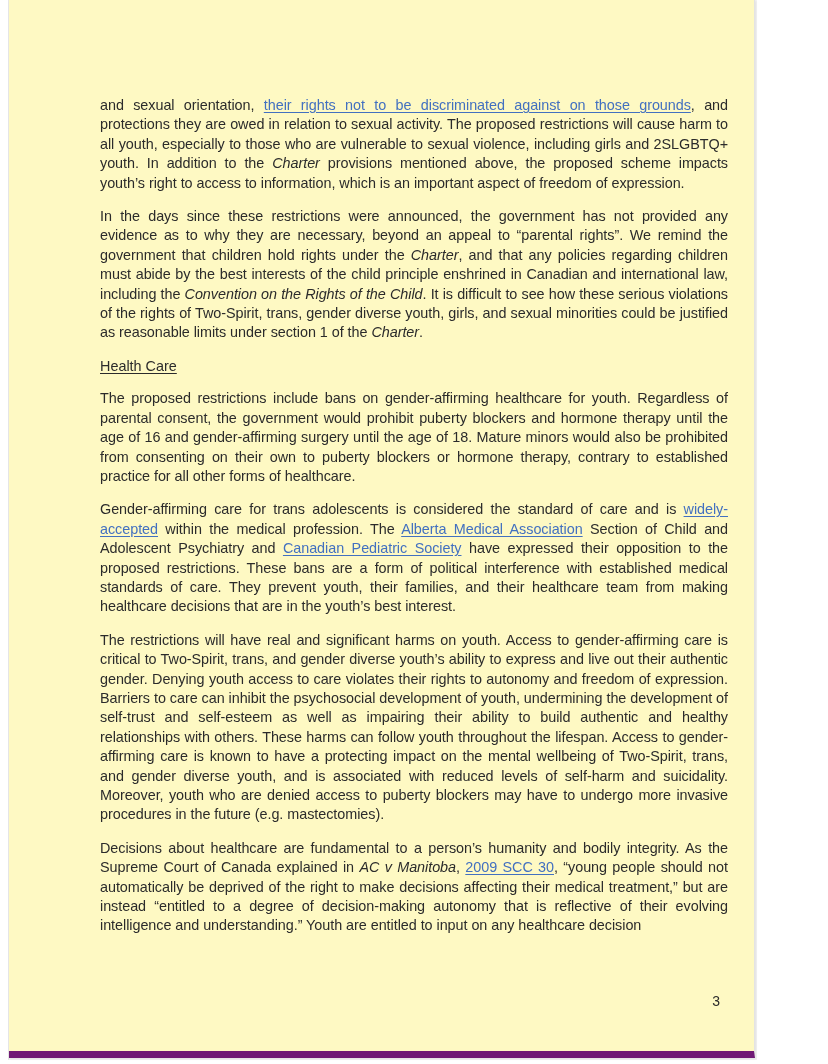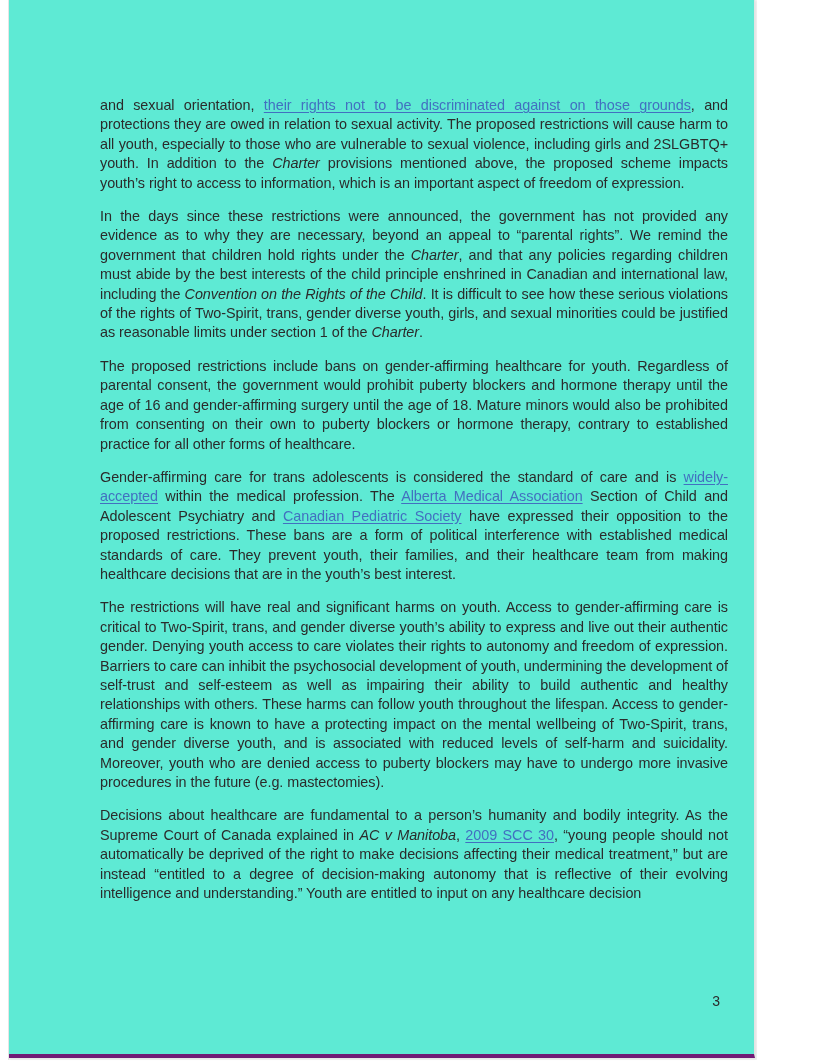--- a/index.html
+++ b/index.html
@@ -22,23 +22,23 @@
     background: #f2f2f2;
   }
 
   
   .page {
     position: absolute;
     left: 9px;
     top: 0px;
     width: 746px;
     height: 1058px;
-    background: #5eead4;
+    background: #fef9c3;
     border-right: 1px solid #e3e3e3;
-    border-bottom: 4px solid #701a75;
+    border-bottom: 7px solid #701a75;
     box-shadow: 1px 1px 2px rgba(0,0,0,0.07);
     box-sizing: border-box;
   }
 
   
   .page-outside-right {
     position: absolute;
     left: 757px;
     top: 0;
     width: 71px;
@@ -124,20 +124,21 @@
 
   <div class="gutter-left"></div>
   <div class="page-outside-right"></div>
   <div class="page-outside-bottom"></div>
 
   <div class="page">
 
     <div class="content" id="doc-content">
         <p class="para"><span>and sexual orientation, </span><span class="lnk">their rights not to be discriminated against on those grounds</span><span>, and protections they are owed in relation to sexual activity.  The proposed restrictions will cause harm to all youth, especially to those who are vulnerable to sexual violence, including girls and 2SLGBTQ+ youth. In addition to the </span><em>Charter</em><span> provisions mentioned above, the proposed scheme impacts youth’s right to access to information, which is an important aspect of freedom of expression.</span></p>
         <p class="para"><span>In the days since these restrictions were announced, the government has not provided any evidence as to why they are necessary, beyond an appeal to “parental rights”. We remind the government that children hold rights under the </span><em>Charter</em><span>, and that any policies regarding children must abide by the best interests of the child principle enshrined in Canadian and international law, including the </span><em>Convention on the Rights of the Child</em><span>. It is difficult to see how these serious violations of the rights of Two-Spirit, trans, gender diverse youth, girls, and sexual minorities could be justified as reasonable limits under section 1 of the </span><em>Charter</em><span>.</span></p>
+        <p class="heading"><span>Health Care</span></p>
         <p class="para"><span>The proposed restrictions include bans on gender-affirming healthcare for youth. Regardless of parental consent, the government would prohibit puberty blockers and hormone therapy until the age of 16 and gender-affirming surgery until the age of 18. Mature minors would also be prohibited from consenting on their own to puberty blockers or hormone therapy, contrary to established practice for all other forms of healthcare.</span></p>
         <p class="para"><span>Gender-affirming care for trans adolescents is considered the standard of care and is </span><span class="lnk">widely-accepted</span><span> within the medical profession. The </span><span class="lnk">Alberta Medical Association</span><span> Section of Child and Adolescent Psychiatry and </span><span class="lnk">Canadian Pediatric Society</span><span> have expressed their opposition to the proposed restrictions. These bans are a form of political interference with established medical standards of care. They prevent youth, their families, and their healthcare team from making healthcare decisions that are in the youth’s best interest.</span></p>
         <p class="para"><span>The restrictions will have real and significant harms on youth. Access to gender-affirming care is critical to Two-Spirit, trans, and gender diverse youth’s ability to express and live out their authentic gender. Denying youth access to care violates their rights to autonomy and freedom of expression. Barriers to care can inhibit the psychosocial development of youth, undermining the development of self-trust and self-esteem as well as impairing their ability to build authentic and healthy relationships with others. These harms can follow youth throughout the lifespan. Access to gender-affirming care is known to have a protecting impact on the mental wellbeing of Two-Spirit, trans, and gender diverse youth, and is associated with reduced levels of self-harm and suicidality. Moreover, youth who are denied access to puberty blockers may have to undergo more invasive procedures in the future (e.g. mastectomies).</span></p>
         <p class="para"><span>Decisions about healthcare are fundamental to a person’s humanity and bodily integrity. As the Supreme Court of Canada explained in </span><em>AC v Manitoba</em><span>, </span><span class="lnk">2009 SCC 30</span><span>, “young people should not automatically be deprived of the right to make decisions affecting their medical treatment,” but are instead “entitled to a degree of decision-making autonomy that is reflective of their evolving intelligence and understanding.” Youth are entitled to input on any healthcare decision</span></p>
       </div>
 
     <div class="page-number">3</div>
 
   </div>
 </div>

